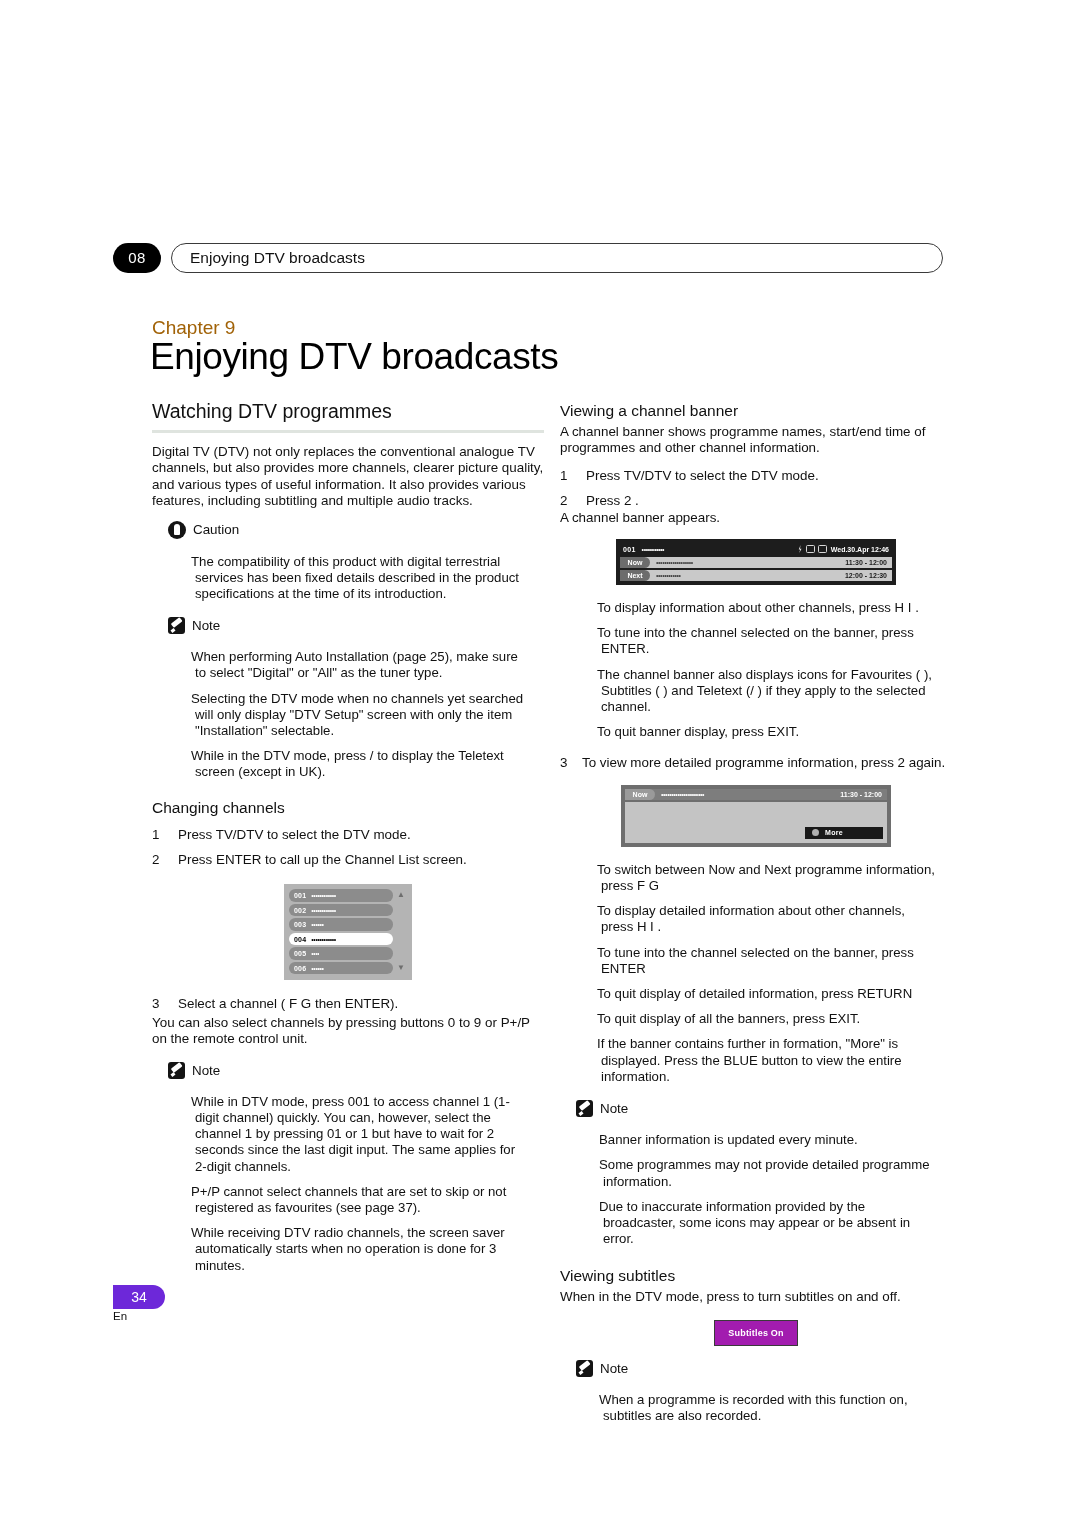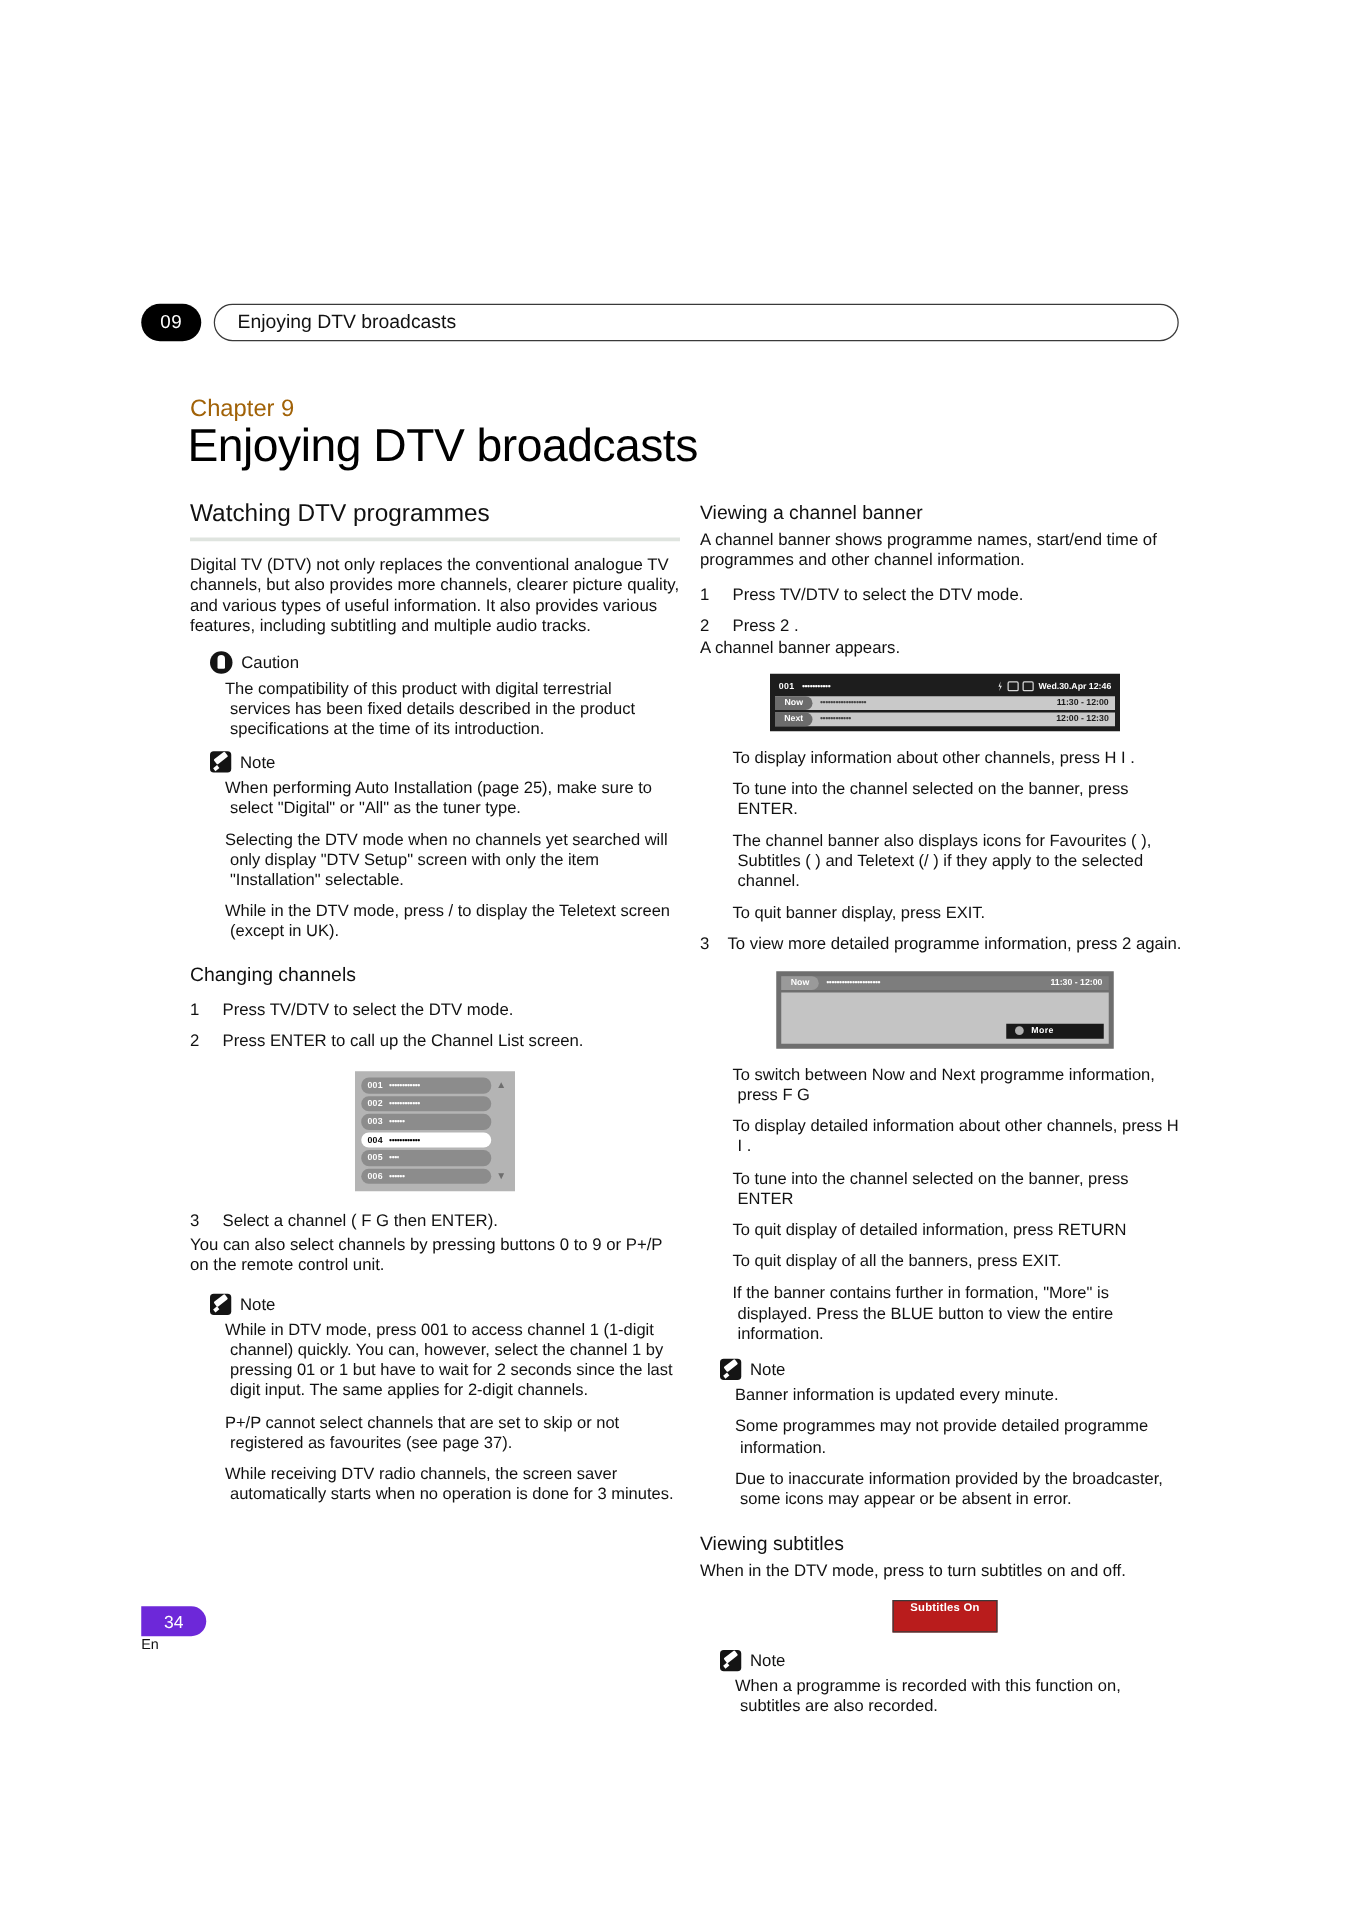--- a/index.html
+++ b/index.html
@@ -182,21 +182,21 @@
     position: absolute;
     left: 2.5px;
     top: 11.5px;
     width: 4px;
     height: 3px;
     background: #ffffff;
     transform: rotate(-38deg);
   }
   ul.admon-list {
     list-style: none;
-    margin: 4px;
+    margin: 15px;
     padding: 0 0 0 8px;
   }
   ul.admon-list li {
     font-size: 13.2px;
     line-height: 16.2px;
     margin-bottom: 9px;
     text-indent: -4px;
     padding-left: 4px;
     color: #111;
   }
@@ -421,25 +421,25 @@
     font-size: 7px;
     font-weight: bold;
     color: #ffffff;
     letter-spacing: .3px;
   }
 
   
   .subtitle-box {
     width: 84px;
     height: 26px;
-    background: #b91c1c;
+    background: #a21caf;
     border: 1px solid #3a3a3a;
     margin: 14px auto 14px auto;
     display: flex;
-    align-items: flex-start;
+    align-items: center;
     justify-content: center;
     box-sizing: border-box;
   }
   .subtitle-label {
     font-size: 9px;
     font-weight: bold;
     color: #ffffff;
     letter-spacing: .2px;
   }
 
@@ -468,21 +468,21 @@
     margin-top: 1px;
     color: #111;
   }
 </style>
 </head>
 <body>
 
 <div class="page">
 
   <div class="header">
-    <div class="chapter-tab">09</div>
+    <div class="chapter-tab">08</div>
     <div class="header-pill">
       <div class="header-pill-label">Enjoying DTV broadcasts</div>
     </div>
   </div>
 
   <div class="chapter-kicker">Chapter 9</div>
   <div class="chapter-title">Enjoying DTV broadcasts</div>
 
   <div class="col col-left">
 

